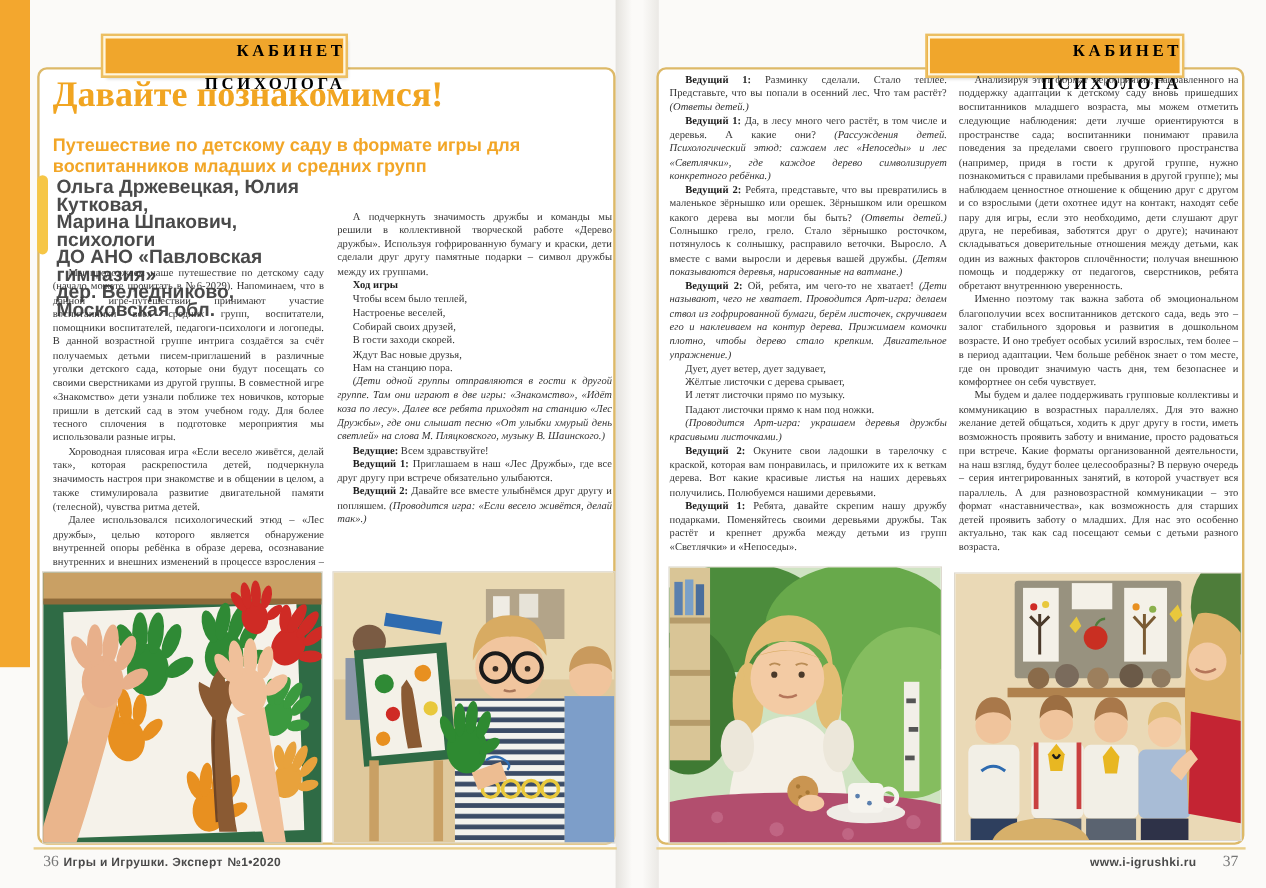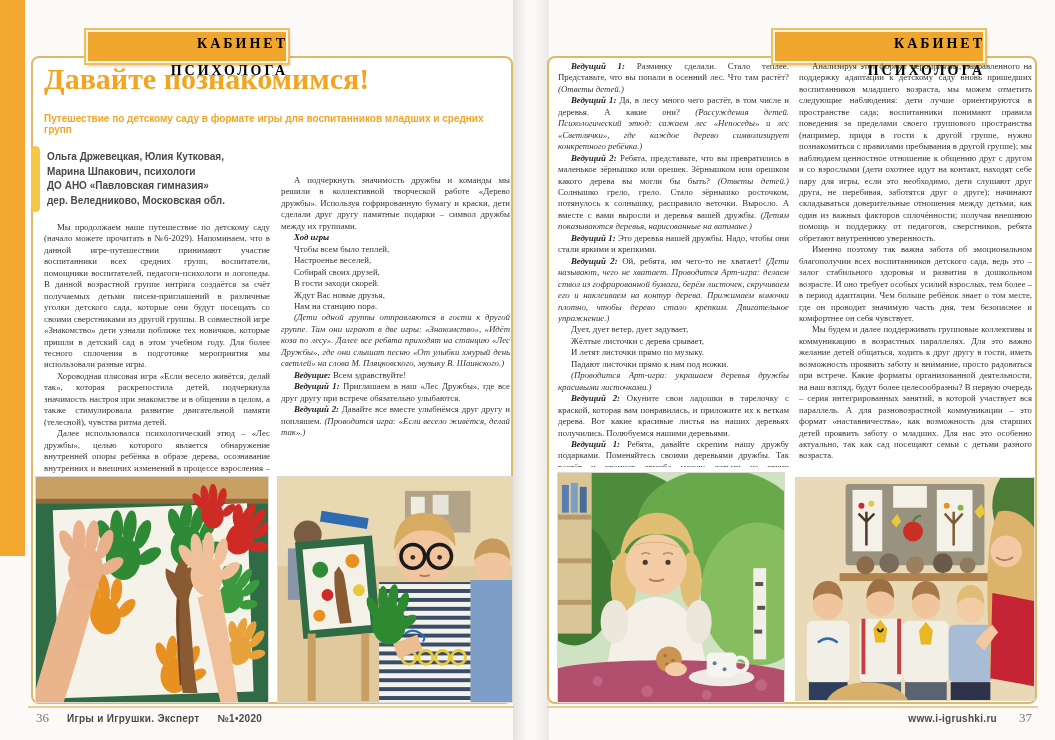--- a/index.html
+++ b/index.html
@@ -16,47 +16,47 @@
   .frame-left{left:31px;top:56px;width:482px;height:648px;}
   .frame-right{left:547px;top:56px;width:490px;height:648px;}
   
   .banner{height:33px;background:#f0a62c;color:#000000;font-weight:bold;letter-spacing:3px;
           font-size:14px;line-height:27px;text-align:right;
           box-shadow:inset 0 0 0 2px #fff6dd,0 0 0 2px #ecbf62,2px 3px 3px rgba(0,0,0,.22);}
   .banner-left{left:86px;top:30px;width:202px;}
   .banner-right{left:773px;top:30px;width:212px;}
   .title{left:44px;top:62px;width:470px;font-size:30px;font-weight:bold;color:#f1a521;}
   .subtitle{left:44px;top:113px;width:464px;font-family:"Liberation Sans",sans-serif;
-            font-weight:bold;font-size:10px;color:#f2a627;}
+            font-weight:bold;font-size:15px;color:#f2a627;}
   .authors{left:47px;top:150px;width:230px;font-family:"Liberation Sans",sans-serif;
-           font-weight:bold;font-size:10px;line-height:14.5px;color:#4a4a4a;}
+           font-weight:bold;font-size:16px;line-height:14.5px;color:#4a4a4a;}
   .accent-bar{left:31px;top:146px;width:9px;height:66px;background:#f6c646;border-radius:5px;}
   
   .col{overflow:hidden;font-size:8.8px;line-height:11.45px;color:#343434;}
   .col-l1{left:44px;top:222px;width:226px;height:252px;}
   .col-l2{left:281px;top:151px;width:229px;height:323px;margin-top:24px;}
   .col-r1{left:558px;top:61px;width:231px;height:406px;}
   .col-r2{left:799px;top:61px;width:233px;height:412px;}
   .para{text-align:justify;}
   .para.indent{text-indent:13px;}
   .para.verse{text-align:left;text-indent:13px;}
-  .b{font-weight:bold;color:#1d1d1d;font-style:italic;}
+  .b{font-weight:bold;color:#1d1d1d;}
   .i{font-style:italic;}
   
   .photo{border:1px solid #ded9cf;box-sizing:border-box;}
   .photo svg{display:block;width:100%;height:100%;}
   .photo-a{left:35px;top:476px;width:234px;height:227px;}
   .photo-b{left:277px;top:476px;width:236px;height:227px;}
   .photo-c{left:557px;top:472px;width:228px;height:231px;}
   .photo-d{left:795px;top:477px;width:240px;height:224px;}
   
   .footline{top:706px;height:2px;background:#e9cf8a;}
   .footline-left{left:28px;width:486px;}
   .footline-right{left:547px;width:491px;}
-  .footer{top:710px;display:flex;align-items:baseline;gap:18px;
+  .footer{top:710px;display:flex;align-items:baseline;gap:4px;
           font-family:"Liberation Sans",sans-serif;}
   .footer-left{left:36px;width:320px;}
   .footer-right{left:790px;width:242px;justify-content:flex-end;gap:22px;}
   .pagenum{font-family:"Liberation Serif",serif;font-size:13px;color:#767676;}
   .footmeta{font-size:10px;font-weight:bold;color:#4a4a4a;letter-spacing:.3px;}
 </style>
 </head>
 <body>
 
 <div id="canvas">
@@ -193,21 +193,20 @@
     </svg>
   </div>
 
   <div class="abs frame frame-right"></div>
   <div class="abs banner banner-right">КАБИНЕТ ПСИХОЛОГА</div>
 
   <div class="abs col col-r1">
       <div class="para indent"><span class="b">Ведущий 1:</span><span> Разминку сделали. Стало теплее. Представьте, что вы попали в осенний лес. Что там растёт? </span><span class="i">(Ответы детей.)</span></div>
       <div class="para indent"><span class="b">Ведущий 1:</span><span> Да, в лесу много чего растёт, в том числе и деревья. А какие они? </span><span class="i">(Рассуждения детей. Психологический этюд: сажаем лес «Непоседы» и лес «Светлячки», где каждое дерево символизирует конкретного ребёнка.)</span></div>
       <div class="para indent"><span class="b">Ведущий 2:</span><span> Ребята, представьте, что вы превратились в маленькое зёрнышко или орешек. Зёрнышком или орешком какого дерева вы могли бы быть? </span><span class="i">(Ответы детей.)</span><span> Солнышко грело, грело. Стало зёрнышко росточком, потянулось к солнышку, расправило веточки. Выросло. А вместе с вами выросли и деревья вашей дружбы. </span><span class="i">(Детям показываются деревья, нарисованные на ватмане.)</span></div>
-      <div class="para indent"><span class="b">Ведущий 1:</span><span> Это деревья нашей дружбы. Надо, чтобы они стали яркими и крепкими.</span></div>
       <div class="para indent"><span class="b">Ведущий 2:</span><span> Ой, ребята, им чего-то не хватает! </span><span class="i">(Дети называют, чего не хватает. Проводится Арт-игра: делаем ствол из гофрированной бумаги, берём листочек, скручиваем его и наклеиваем на контур дерева. Прижимаем комочки плотно, чтобы дерево стало крепким. Двигательное упражнение.)</span></div>
       <div class="para verse"><span>Дует, дует ветер, дует задувает,</span></div>
       <div class="para verse"><span>Жёлтые листочки с дерева срывает,</span></div>
       <div class="para verse"><span>И летят листочки прямо по музыку.</span></div>
       <div class="para verse"><span>Падают листочки прямо к нам под ножки.</span></div>
       <div class="para indent"><span class="i">(Проводится Арт-игра: украшаем деревья дружбы красивыми листочками.)</span></div>
       <div class="para indent"><span class="b">Ведущий 2:</span><span> Окуните свои ладошки в тарелочку с краской, которая вам понравилась, и приложите их к веткам дерева. Вот какие красивые листья на наших деревьях получились. Полюбуемся нашими деревьями.</span></div>
       <div class="para indent"><span class="b">Ведущий 1:</span><span> Ребята, давайте скрепим нашу дружбу подарками. Поменяйтесь своими деревьями дружбы. Так растёт и крепнет дружба между детьми из групп «Светлячки» и «Непоседы». </span></div>
     </div>
   <div class="abs col col-r2">

